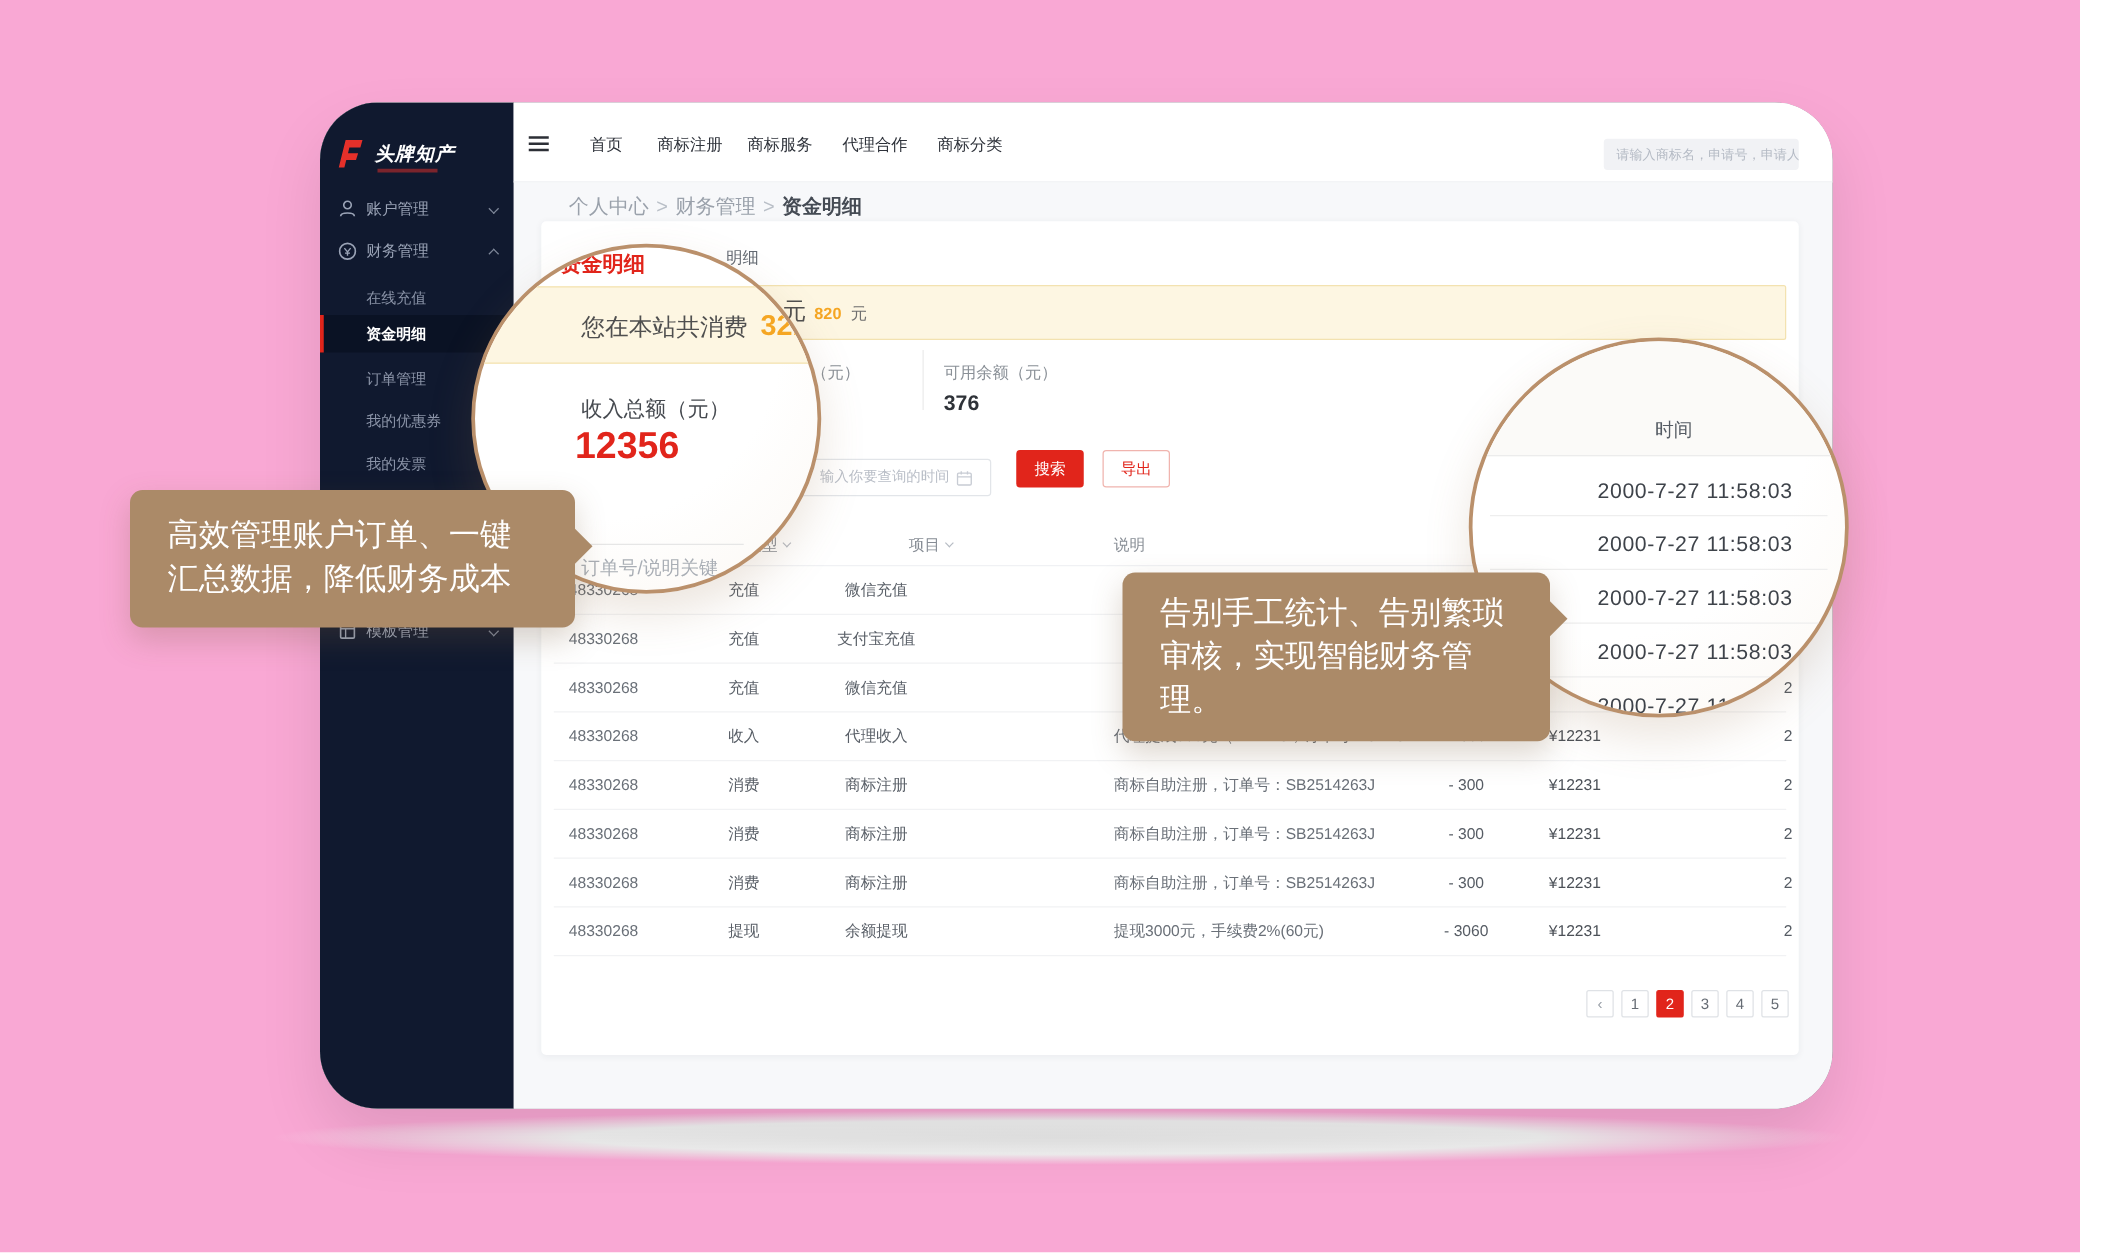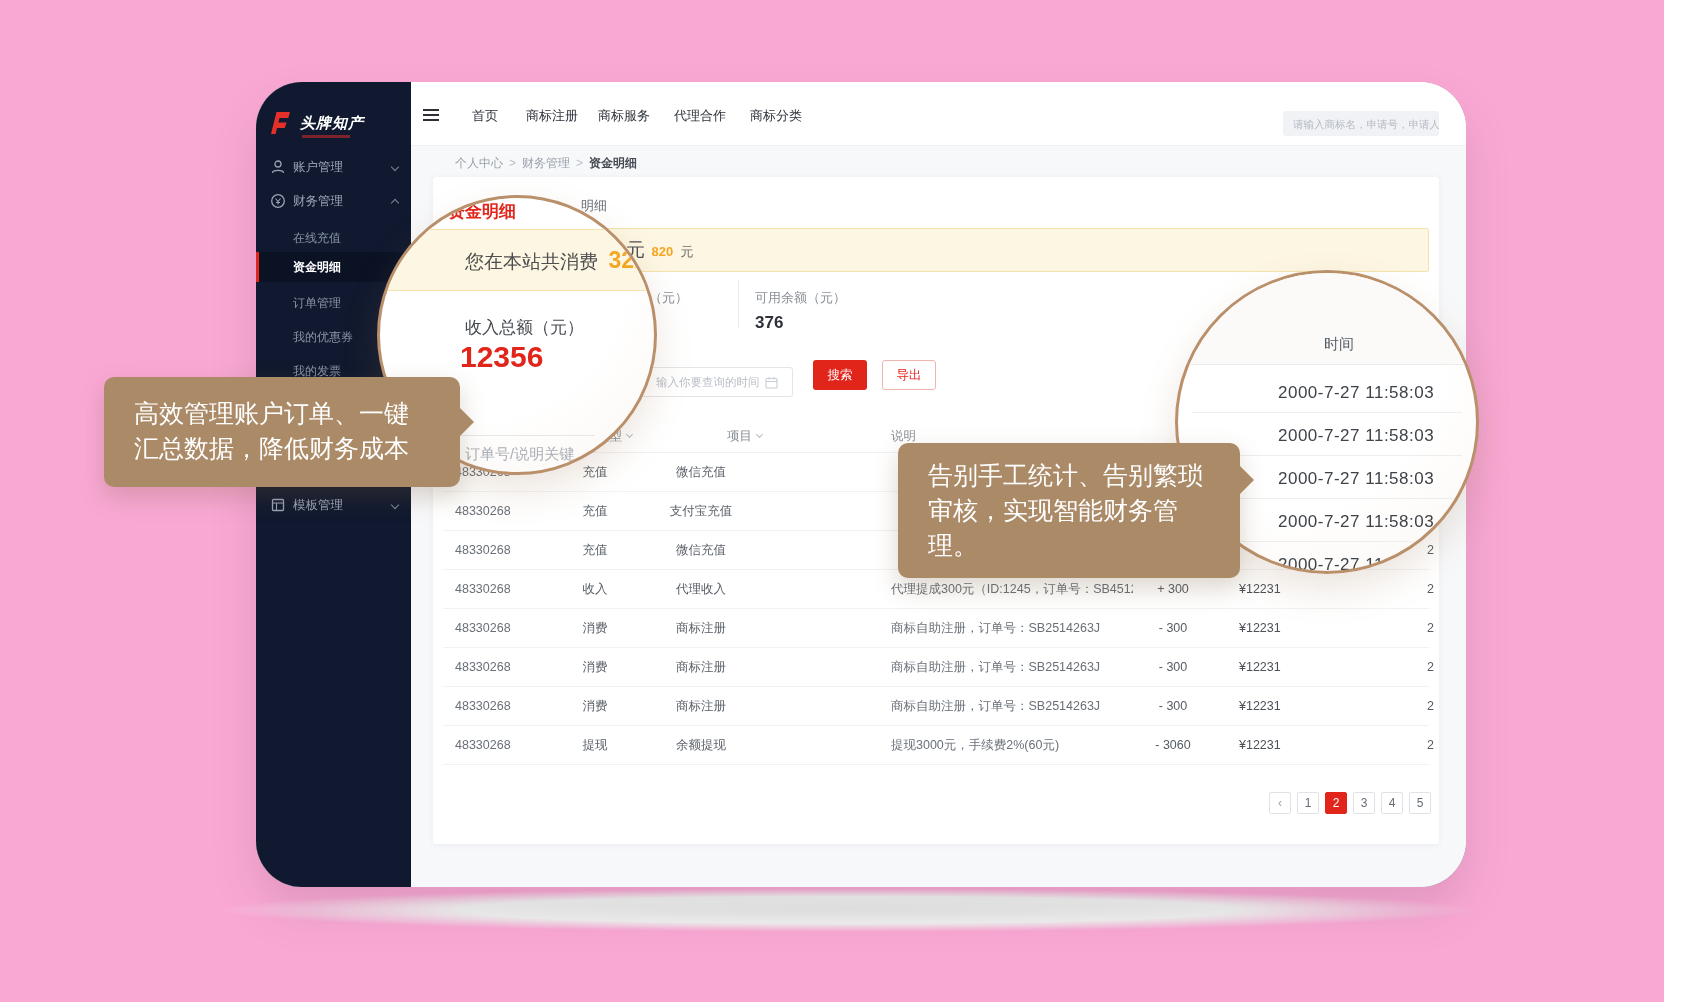--- a/index.html
+++ b/index.html
@@ -33,21 +33,21 @@
 
   
   .main { position:absolute; left:155px; top:0; right:0; bottom:0; background:#f7f8fa; }
   .topnav { position:absolute; left:0; top:0; right:0; height:64px; background:#fff; border-bottom:1px solid #f0f1f3; }
   .hamburger { position:absolute; left:12px; top:27px; width:16px; height:12px; cursor:pointer; }
   .hamburger i { display:block; height:2px; background:#2c2f36; margin-bottom:3px; }
   .nav-link { position:absolute; top:25px; font-size:13px; color:#2e323a; cursor:pointer; white-space:nowrap; }
   .nav-search { position:absolute; left:872px; top:29px; width:156px; height:25px; background:#f1f2f5; border:none; border-radius:3px;
     font-size:10.5px; color:#6a7078; padding-left:10px; font-family:inherit; }
   .nav-search::placeholder { color:#b4bac4; }
-  .breadcrumb { position:absolute; left:44px; top:73px; font-size:12px; color:#9aa1ab; white-space:nowrap; }
+  .breadcrumb { position:absolute; left:44px; top:73px; font-size:16px; color:#9aa1ab; white-space:nowrap; }
   .breadcrumb .sep { margin:0 6px; color:#b9bfc7; }
   .crumb-last { color:#454b54; font-weight:700; }
 
   
   .card { position:absolute; left:22px; top:95px; width:1006px; height:667px; background:#fff; border-radius:4px;
     box-shadow:0 1px 6px rgba(31,45,61,0.06); }
   .tab-frag { position:absolute; left:148px; top:20px; font-size:13px; color:#646a73; }
   .banner { position:absolute; left:10px; top:51px; right:10px; height:44px; background:#fdf6e2; border:1px solid #f3e2b0; border-radius:2px; }
   .banner-frag { position:absolute; left:182px; top:0; height:42px; line-height:42px; white-space:nowrap; }
   .banner-unit-big { font-size:19px; color:#4f4f4f; }
@@ -105,21 +105,21 @@
   .ml-stat-value { position:absolute; left:80px; top:142px; font-size:30px; font-weight:700; color:#e1251b; }
   .ml-input-line { position:absolute; left:40px; top:237px; width:175px; height:1px; background:#e6e6e6; }
   .ml-input-text { position:absolute; left:85px; top:247px; font-size:15px; color:#a9aeb5; white-space:nowrap; }
   .mr-headband { position:absolute; left:0; right:0; top:0; height:92px; background:#fbfaf8; border-bottom:1px solid #ececec; }
   .mr-header { position:absolute; left:146px; top:62px; font-size:15px; color:#565c64; }
   .mr-time { position:absolute; left:100px; font-size:17px; color:#3e434a; letter-spacing:.5px; white-space:nowrap; }
   .mr-sep { position:absolute; left:14px; right:14px; height:1px; background:#eeeeee; }
 
   
   .tooltip { position:absolute; background:#ab8a68; color:#fff; border-radius:10px; z-index:10;
-    font-size:25px; line-height:35px; white-space:pre-line; box-shadow:0 10px 24px rgba(120,90,60,0.25); }
+    font-size:25px; line-height:35px; white-space:pre-line; box-shadow:0 10px 24px rgba(120,90,60,0.25);margin-top:15px; }
   .tooltip-left { left:104px; top:377px; width:356px; height:110px; padding:19px 0 0 30px; }
   .tooltip-right { left:898px; top:443px; width:342px; height:135px; padding:15px 0 0 30px; }
   .tooltip::after { content:""; position:absolute; right:-14px; width:0; height:0;
     border:14px solid transparent; border-left-color:#ab8a68; border-right-width:0; }
   .tooltip-left::after { top:31px; }
   .tooltip-right::after { top:23px; }
 </style>
 </head>
 <body>
 

